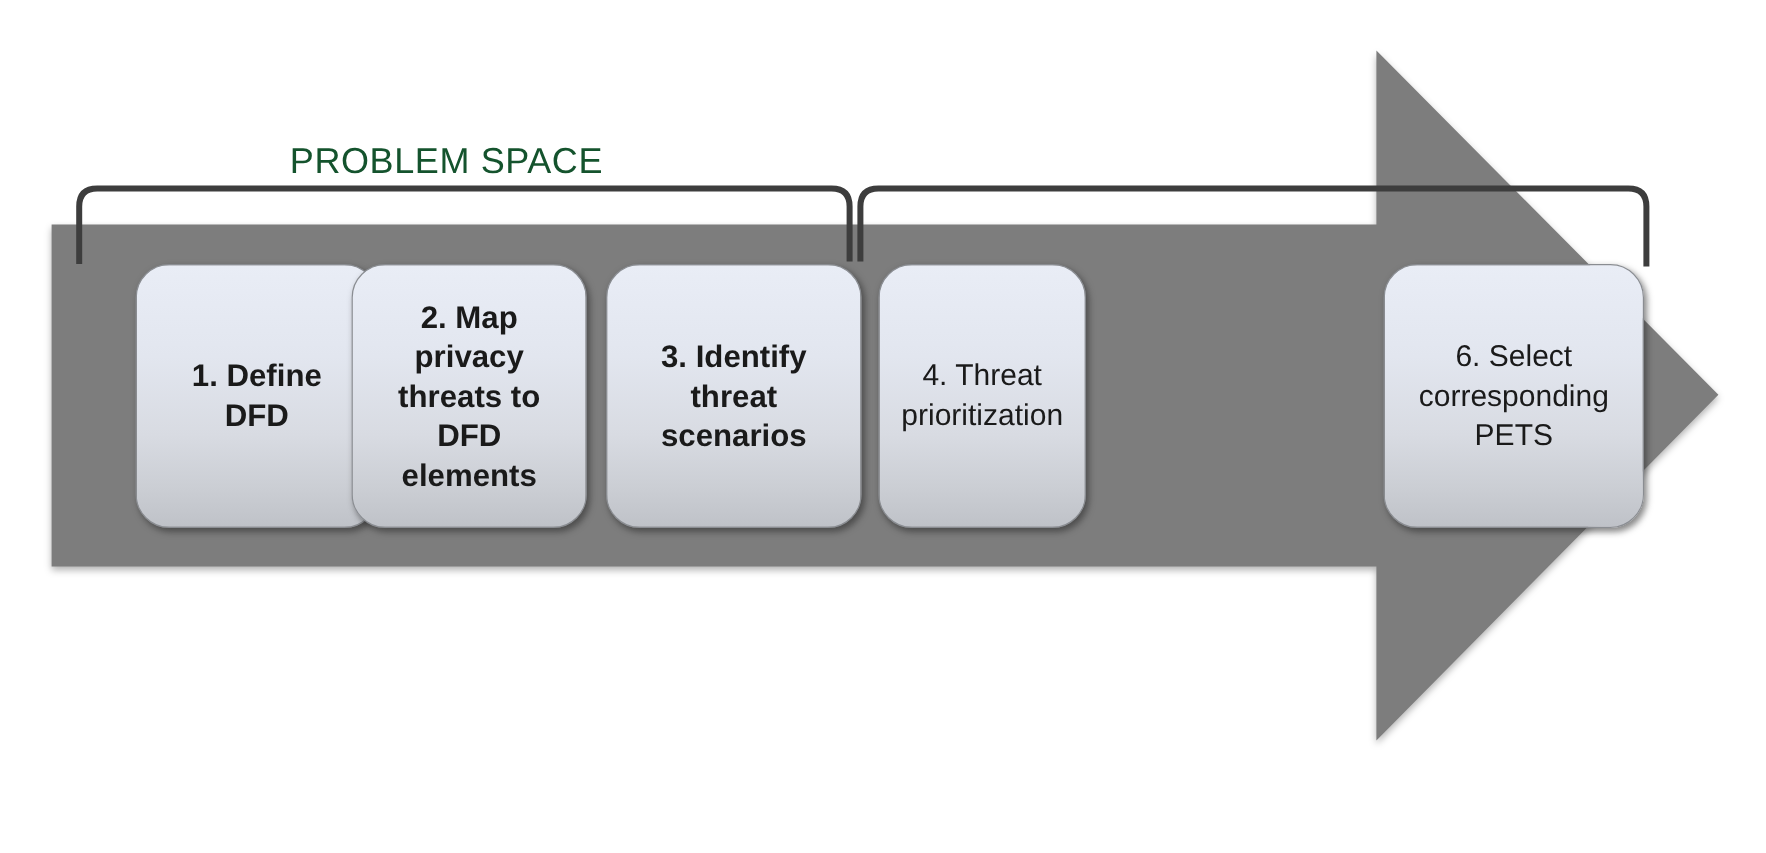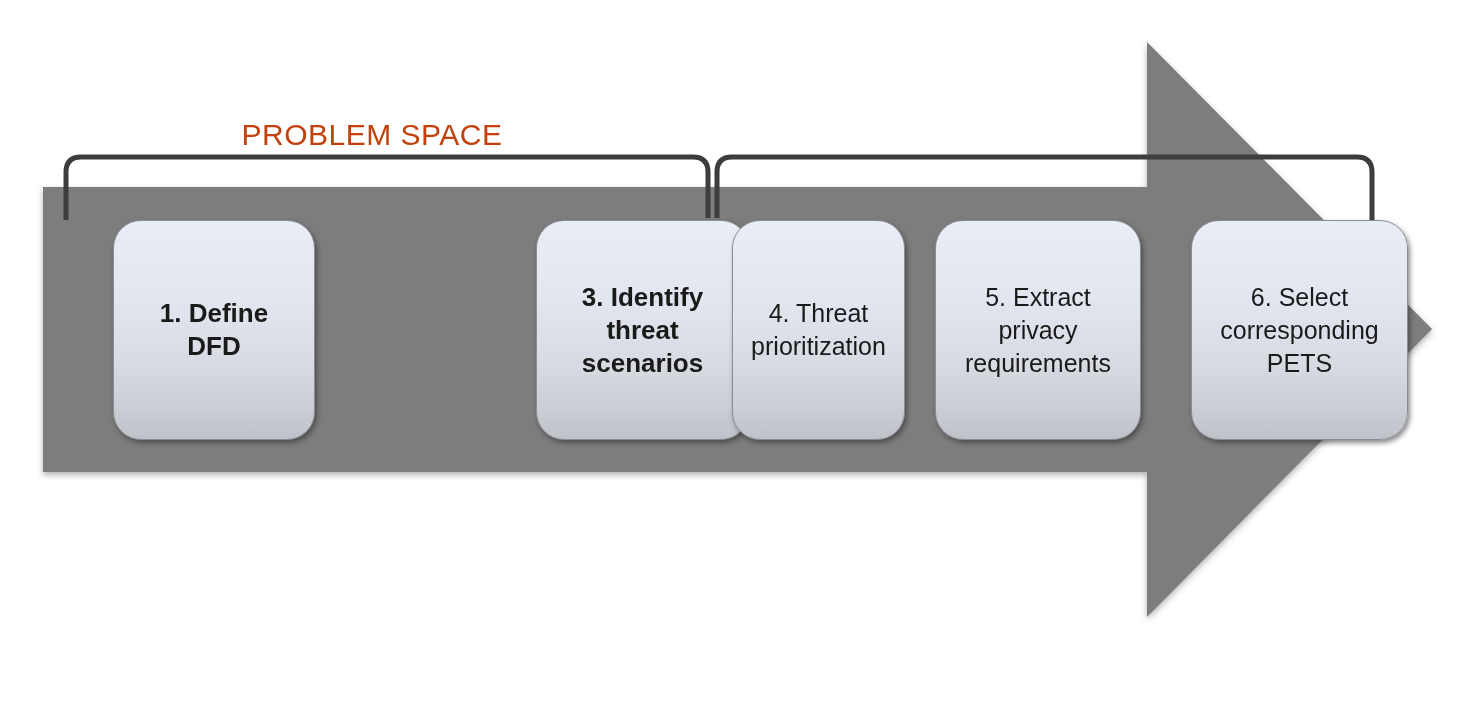--- a/index.html
+++ b/index.html
@@ -33,21 +33,21 @@
     stroke-linecap: butt;
     stroke-linejoin: round;
   }
   .space-label {
     position: absolute;
     top: 116px;
     height: 38px;
     line-height: 38px;
     font-size: 30px;
     font-weight: 400;
-    color: #c2410c;
+    color: #14532d;
     letter-spacing: 0.5px;
     text-align: center;
     white-space: nowrap;
   }
   .label-problem { left: 222px; width: 300px; }
   .label-solution { left: 835px; width: 300px; }
 
   .step-box {
     position: absolute;
     top: 220px;
@@ -69,24 +69,24 @@
     color: #1a1a1a;
     font-size: 26px;
     line-height: 33px;
     padding: 8px 18px;
   }
   .step-bold { font-weight: 700; }
   .step-regular { font-weight: 400; font-size: 25px; }
 
   .box1 { left: 75px;   width: 202px; margin-left: 38px; }
   .box2 { left: 293px;  width: 196px; padding: 8px 22px; }
-  .box3 { left: 505px;  width: 213px; margin-left: 31px; }
+  .box3 { left: 505px;  width: 213px; }
   .box4 { left: 732px;  width: 173px; }
   .box5 { left: 935px;  width: 206px; }
-  .box6 { left: 1153px; width: 217px; margin-left: 38px; }
+  .box6 { left: 1153px; width: 217px; }
 </style>
 </head>
 <body>
 
 <div class="canvas">
 
   <svg class="diagram-svg" viewBox="0 0 1472 711" xmlns="http://www.w3.org/2000/svg">
 
     <polygon class="arrow-shape" points="43,187 1147,187 1147,42 1432,329 1147,617 1147,472 43,472"></polygon>
 
@@ -95,30 +95,30 @@
     <path class="bracket" d="M 717,218 L 717,172 Q 717,157 732,157 L 1357,157 Q 1372,157 1372,172 L 1372,222"></path>
   </svg>
 
   <div class="space-label label-problem">PROBLEM SPACE</div>
 
 
   <div class="step-box step-bold box1">
     <span>1. Define DFD</span>
   </div>
 
+  <div class="step-box step-bold box2">
+    <span>2. Map privacy threats to DFD elements</span>
+  </div>
 
   <div class="step-box step-bold box3">
     <span>3. Identify threat scenarios</span>
   </div>
 
   <div class="step-box step-regular box4">
     <span>4. Threat prioritization</span>
   </div>
 
-  <div class="step-box step-regular box5">
-    <span>5. Extract privacy requirements</span>
-  </div>
 
   <div class="step-box step-regular box6">
     <span>6. Select corresponding PETS</span>
   </div>
 
 </div>
 
 </body></html>

